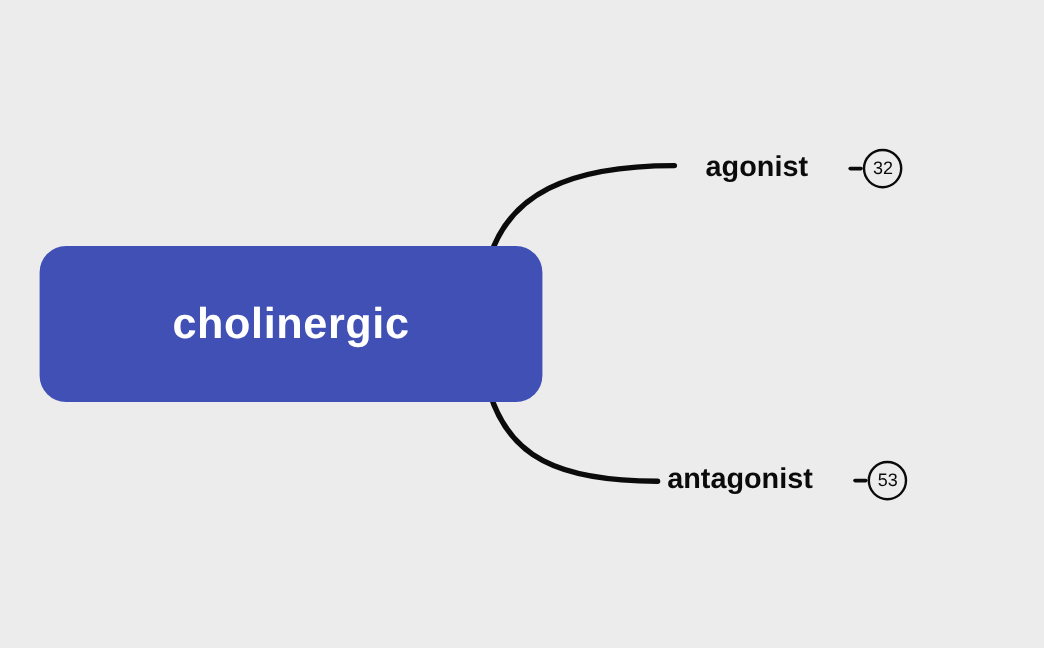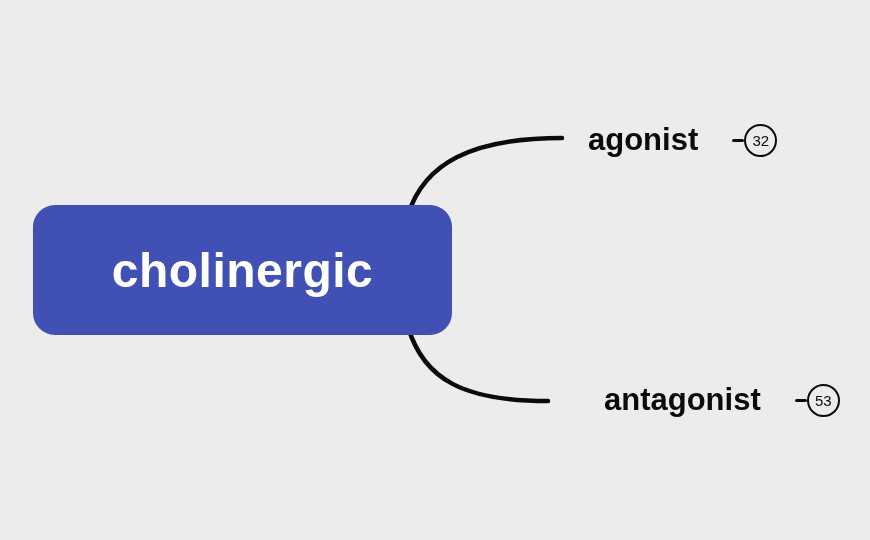--- a/index.html
+++ b/index.html
@@ -34,41 +34,41 @@
     height: 130px;
     background: #4150b5;
     border-radius: 22px;
     display: flex;
     align-items: center;
     justify-content: center;
     cursor: pointer;
   }
   .root-node .root-label {
     color: #ffffff;
-    font-size: 48px;
+    font-size: 36px;
     font-weight: 600;
     letter-spacing: 0.5px;
   }
   .branch {
     position: absolute;
     display: flex;
     align-items: center;
     gap: 34px;
     height: 40px;
   }
   .branch-agonist {
     left: 588px;
     top: 120px;
   }
   .branch-antagonist {
-    left: 604px;
+    left: 556px;
     top: 380px;
   }
   .branch-label {
-    font-size: 31px;
+    font-size: 24px;
     font-weight: 700;
     color: #0b0b0b;
     white-space: nowrap;
     cursor: pointer;
   }
   .badge {
     display: flex;
     align-items: center;
     cursor: pointer;
   }

